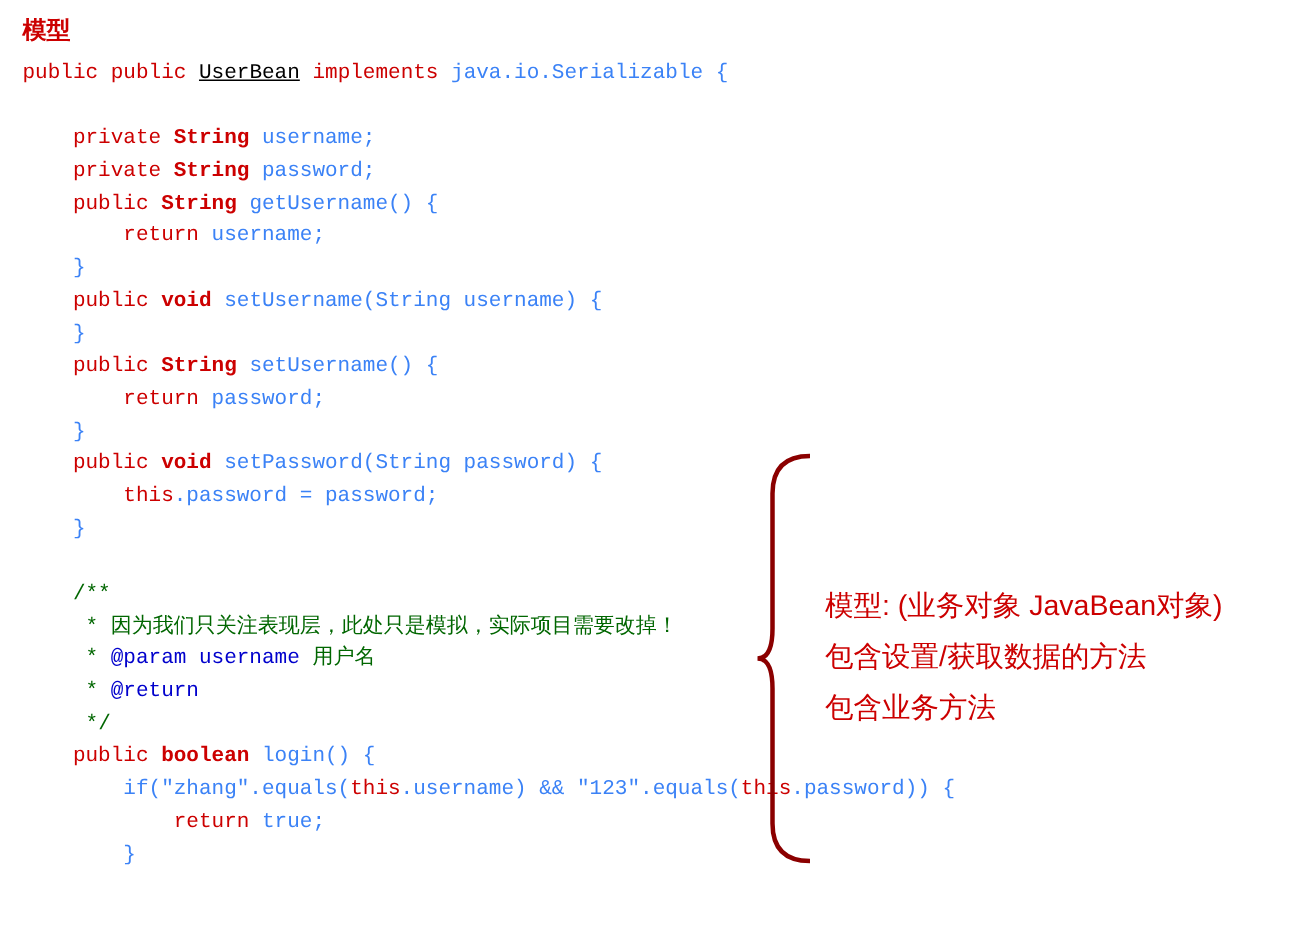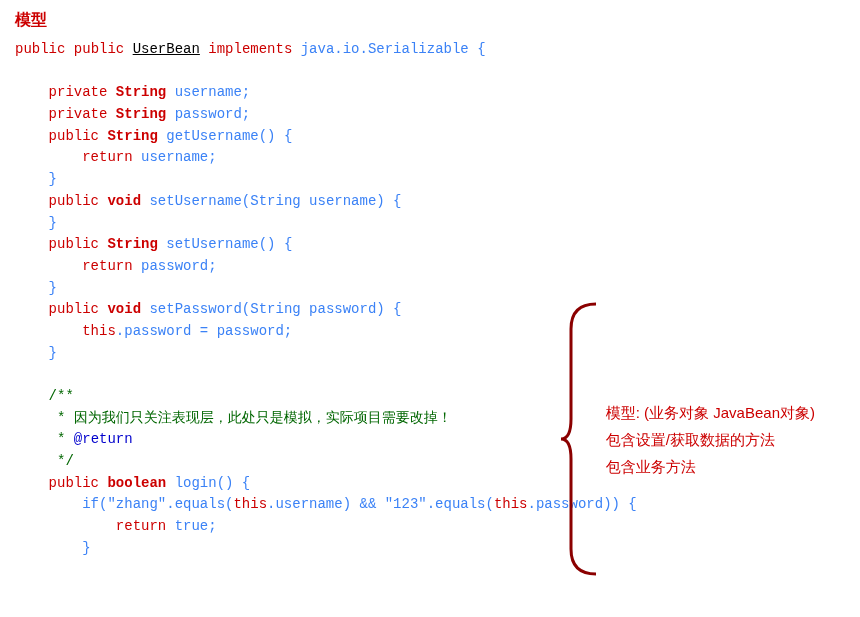--- a/index.html
+++ b/index.html
@@ -72,21 +72,21 @@
 
     .brace-svg {
       width: 50px;
       height: 280px;
     }
 
     .annotation-text {
       margin-left: 0;
       color: #cc0000;
       font-family: 'SimHei', '黑体', sans-serif;
-      font-size: 15px;
+      font-size: 19px;
       line-height: 1.8;
     }
   </style>
 </head>
 <body>
 
 <div class="page-title">模型</div>
 
 <div class="code-area">
 
@@ -105,20 +105,21 @@
   <div class="code-line">        <span class="kw">return</span> <span class="normal">password;</span></div>
   <div class="code-line">    <span class="normal">}</span></div>
   <div class="code-line">    <span class="kw">public</span> <span class="type-kw">void</span> <span class="normal">setPassword(String password) {</span></div>
   <div class="code-line">        <span class="kw">this</span><span class="normal">.password = password;</span></div>
   <div class="code-line">    <span class="normal">}</span></div>
 
   <div class="code-line">&nbsp;</div>
 
   <div class="code-line">    <span class="comment">/**</span></div>
   <div class="code-line">     <span class="comment">* 因为我们只关注表现层，此处只是模拟，实际项目需要改掉！</span></div>
+  <div class="code-line">     <span class="comment">* </span><span class="comment-param">@param username</span><span class="comment"> 用户名</span></div>
   <div class="code-line">     <span class="comment">* </span><span class="comment-param">@return</span></div>
   <div class="code-line">     <span class="comment">*/</span></div>
   <div class="code-line">    <span class="kw">public</span> <span class="type-kw">boolean</span> <span class="normal">login() {</span></div>
   <div class="code-line">        <span class="normal">if("zhang".equals(</span><span class="kw">this</span><span class="normal">.username) &amp;&amp; "123".equals(</span><span class="kw">this</span><span class="normal">.password)) {</span></div>
   <div class="code-line">            <span class="kw">return</span> <span class="normal">true;</span></div>
   <div class="code-line">        <span class="normal">}</span></div>
 
   <div class="annotation-box">
     <svg class="brace-svg" viewBox="0 0 50 280" fill="none" xmlns="http://www.w3.org/2000/svg">
       <path d="M 40 5 Q 15 5 15 30 L 15 120 Q 15 140 5 140 Q 15 140 15 160 L 15 250 Q 15 275 40 275" stroke="#8B0000" stroke-width="3" fill="none"></path>

